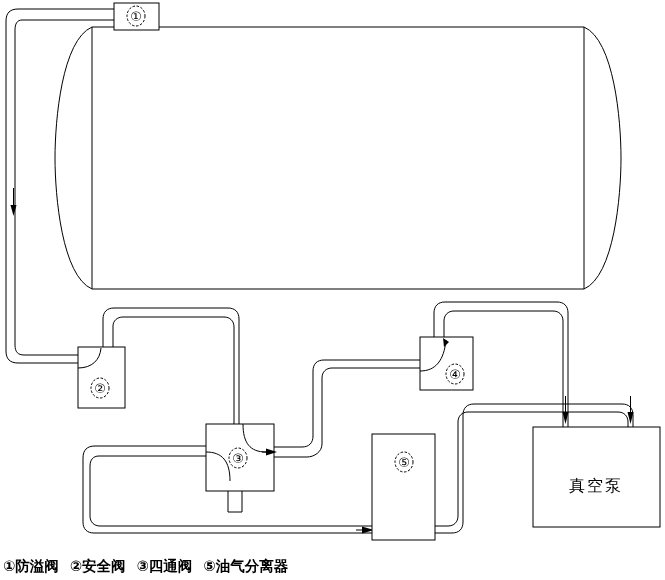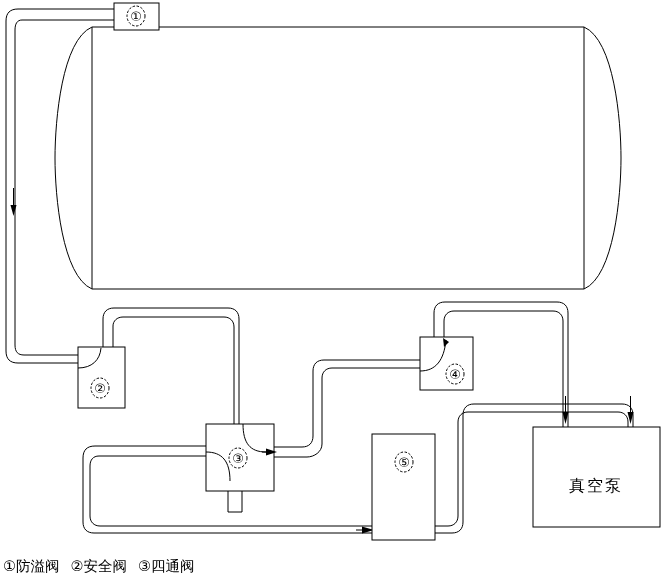--- a/index.html
+++ b/index.html
@@ -7,21 +7,21 @@
        font-family:"DejaVu Sans","Liberation Sans",sans-serif;}
   #stage{position:relative;width:665px;height:580px;background:#fff;}
   svg#schematic{position:absolute;left:0;top:0;width:665px;height:580px;display:block;}
   .ln{fill:none;stroke:#000;stroke-width:1;}
   .bx{fill:#fff;stroke:#000;stroke-width:1;}
   .arc{fill:none;stroke:#000;stroke-width:1;}
   .arrow{fill:#000;stroke:none;}
   .cnum{font-size:13px;fill:#000;text-anchor:middle;dominant-baseline:central;}
   .legend{position:absolute;left:0;top:553px;width:665px;height:27px;
           font-size:14.5px;color:#000;white-space:nowrap;
-          display:flex;align-items:center;}
+          display:flex;align-items:center;font-weight:bold;}
   .legend .item{margin-right:11px;}
   .legend .item:first-child{margin-left:3px;}
   .pumptext{font-size:16px;fill:#000;text-anchor:middle;dominant-baseline:central;
             letter-spacing:2px;}
 </style>
 </head>
 <body>
 
 <div id="stage">
 
@@ -128,15 +128,16 @@
       <rect class="bx" x="533" y="427" width="127" height="100"></rect>
       <text class="pumptext" x="596" y="485">真空泵</text>
     </g>
 
   </svg>
 
   <div class="legend">
     <span class="item"><span>①</span><span>防溢阀</span></span>
     <span class="item"><span>②</span><span>安全阀</span></span>
     <span class="item"><span>③</span><span>四通阀</span></span>
+    <span class="item"><span>⑤</span><span>油气分离器</span></span>
   </div>
 
 </div>
 
 </body></html>

